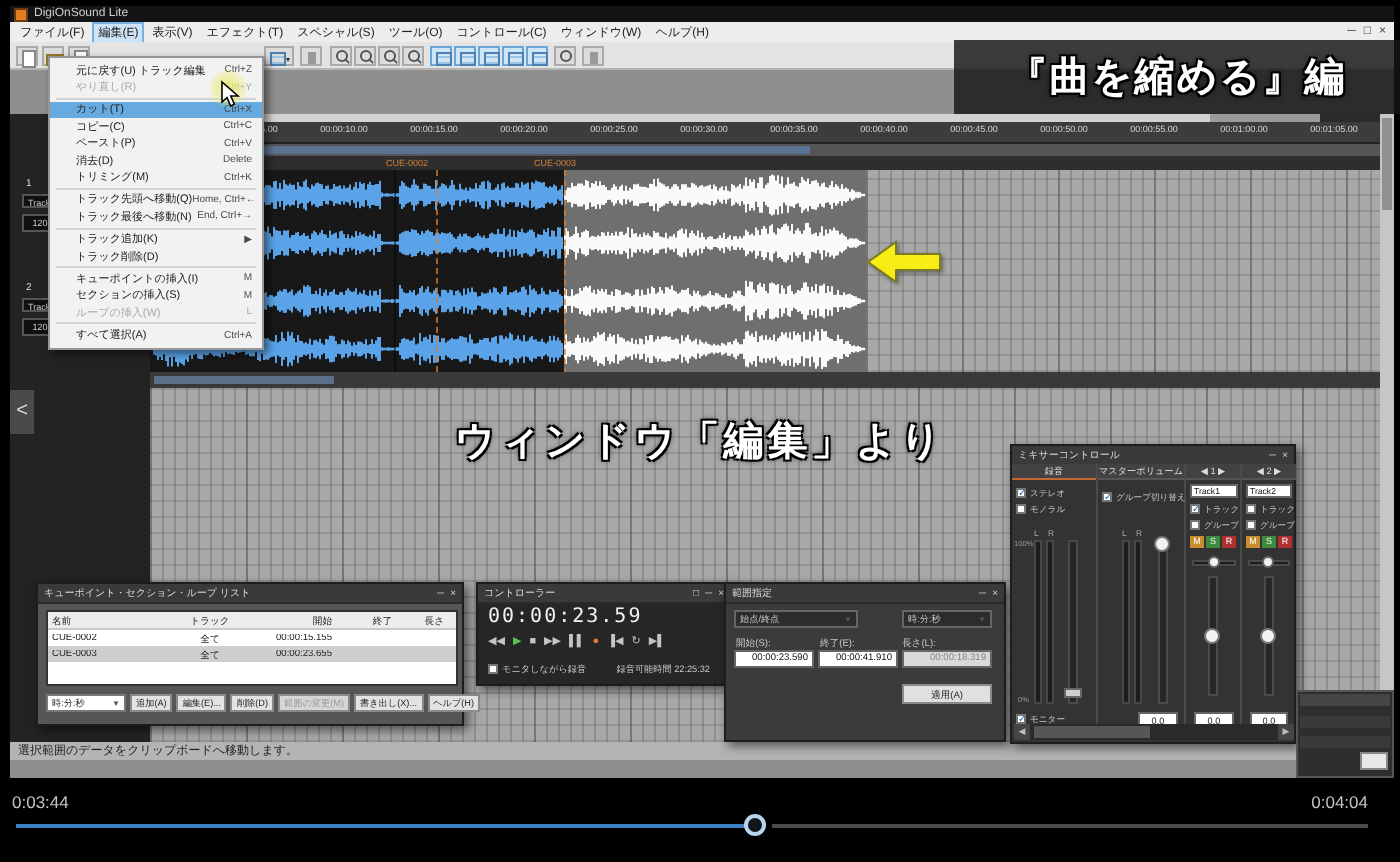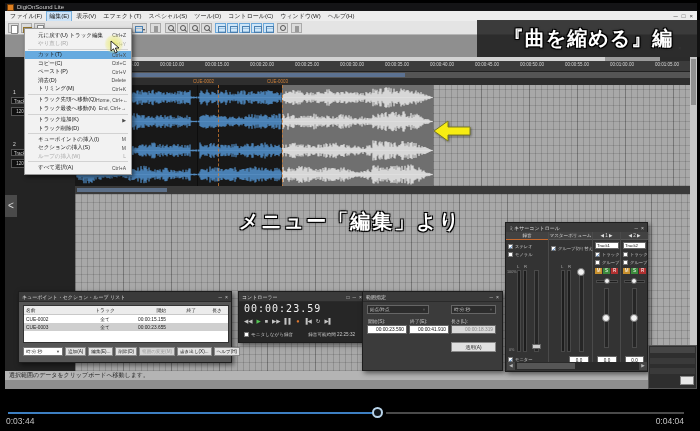--- a/index.html
+++ b/index.html
@@ -155,21 +155,21 @@
   #overlay-title{position:absolute;left:477px;top:20px;width:223px;height:37px;background:rgba(22,22,22,.82);z-index:50;
     display:flex;align-items:center;justify-content:center;}
   .outline{color:#fff;font-weight:bold;text-shadow:-1px -1px 0 #000,1px -1px 0 #000,-1px 1px 0 #000,1px 1px 0 #000,0 0 3px #000;}
   #overlay-title span{font-size:20px;letter-spacing:1px;}
   #overlay-caption{position:absolute;left:215px;top:208px;width:270px;z-index:50;text-align:center;line-height:26px;}
   #overlay-caption div{font-size:20px;letter-spacing:2px;}
   
   #prog-blue{position:absolute;left:8px;top:412px;width:369px;height:2px;background:#3d7fc1;}
   #prog-gray{position:absolute;left:386px;top:412px;width:298px;height:2px;background:#4a4a4a;}
   #prog-handle{position:absolute;left:372px;top:407px;width:11px;height:11px;border-radius:50%;border:2px solid #b9d5eb;background:#10151a;box-sizing:border-box;}
-  .ptime{position:absolute;top:416px;font-size:8.5px;color:#c4c4c4;}
+  .ptime{position:absolute;top:396px;font-size:8.5px;color:#c4c4c4;}
   #ptime-left{left:6px;}
   #ptime-right{left:639px;width:45px;text-align:right;}
   
   #yarrow{left:428px;top:117px;z-index:6;filter:drop-shadow(1px 1px 1px rgba(0,0,0,.4));}
 </style>
 </head>
 <body>
 
 <div id="stage">
 
@@ -658,21 +658,21 @@
       <div class="bar" style="top:12px;background:#3a3a3a"></div>
       <div class="bar" style="top:22px;background:#3a3a3a"></div>
       <div class="wbox"></div>
     </div>
   </div>
 
   <div id="overlay-title">
     <span class="outline">『曲を縮める』編</span>
   </div>
   <div id="overlay-caption">
-    <div class="outline">メニュー「編集」より</div>
+    <div class="outline">ウィンドウ「編集」より</div>
   </div>
 
   <div id="prog-blue"></div>
   <div id="prog-gray"></div>
   <div id="prog-handle"></div>
   <div id="ptime-left" class="ptime">0:03:44</div>
   <div id="ptime-right" class="ptime">0:04:04</div>
 </div>
 
 </body></html>

